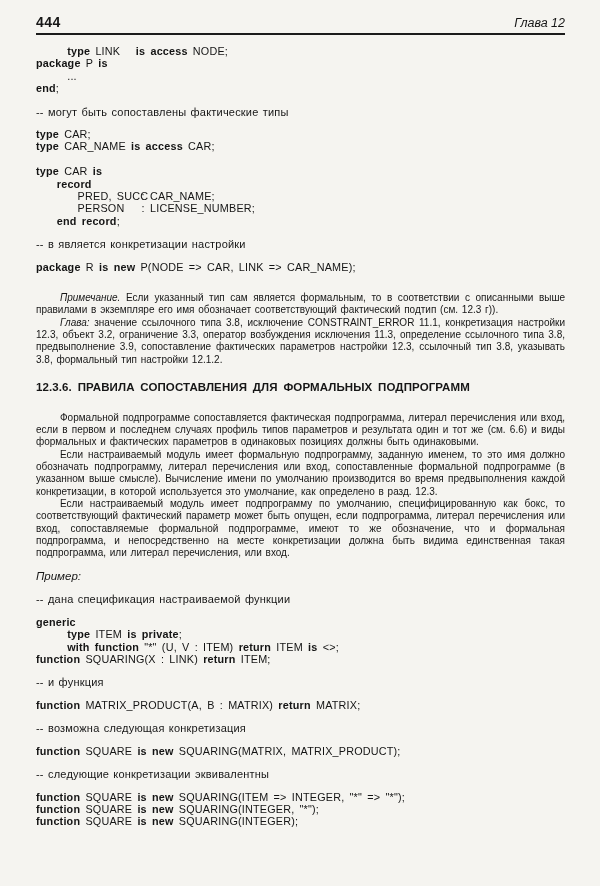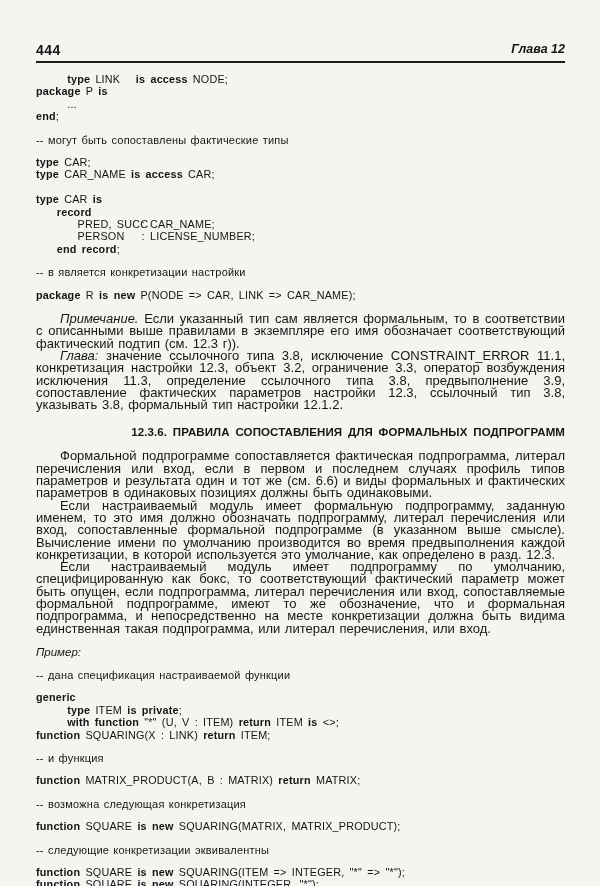--- a/index.html
+++ b/index.html
@@ -15,32 +15,31 @@
     width: 600px;
     height: 886px;
     padding: 14px 35px 0 36px;
     font-family: "Liberation Sans", "DejaVu Sans", sans-serif;
     color: #161616;
     overflow: hidden;
   }
   .runhead {
     display: flex;
     justify-content: space-between;
-    align-items: flex-start;
+    align-items: flex-end;
     border-bottom: 2.5px solid #1b1b1b;
     padding-bottom: 3px;
-    margin-top: 28px;
   }
   .pagenum {
     font-weight: bold;
     font-size: 14px;
     letter-spacing: 0.5px;
   }
   .chapter {
-    font-weight: bold;
+    font-weight: normal;
     font-style: italic;
     font-size: 12.5px;
   }
   .code {
     font-size: 10.8px;
     line-height: 12.4px;
     letter-spacing: 0.2px;
     word-spacing: 2px;
     margin-top: 10px;
     color: #141414;
@@ -48,36 +47,35 @@
   .code-line { white-space: pre; }
   .kw { font-weight: bold; }
   .comment {
     font-size: 11px;
     line-height: 12.4px;
     margin-top: 11px;
     letter-spacing: 0.2px;
     word-spacing: 1px;
   }
   .para {
-    font-size: 13px;
+    font-size: 10px;
     line-height: 12.3px;
     text-align: justify;
     text-indent: 24px;
-    margin: 12px 0 0 0;
+    margin: 19px 0 0 0;
     word-spacing: 1px;
   }
   .para + .para { margin-top: 0; }
   .para i { font-style: italic; }
   .heading {
     font-size: 11.5px;
     font-weight: bold;
     margin: 15px 0 1px 0;
     word-spacing: 2.5px;
     letter-spacing: 0.1px;
-    text-align: right;
   }
   .example-label {
     font-style: italic;
     font-size: 11.5px;
     margin-top: 11px;
   }
 </style>
 </head>
 <body style="background: rgb(245, 244, 240);">
 
@@ -127,15 +125,16 @@
         <div class="code-line"><span class="kw">function</span><span class=""> MATRIX_PRODUCT(A, B : MATRIX) </span><span class="kw">return</span><span class=""> MATRIX;</span></div>
       </div>
       <div class="comment">-- возможна следующая конкретизация</div>
       <div class="code">
         <div class="code-line"><span class="kw">function</span><span class=""> SQUARE </span><span class="kw">is</span><span class=""> </span><span class="kw">new</span><span class=""> SQUARING(MATRIX, MATRIX_PRODUCT);</span></div>
       </div>
       <div class="comment">-- следующие конкретизации эквивалентны</div>
       <div class="code">
         <div class="code-line"><span class="kw">function</span><span class=""> SQUARE </span><span class="kw">is</span><span class=""> </span><span class="kw">new</span><span class=""> SQUARING(ITEM =&gt; INTEGER, "*" =&gt; "*");</span></div>
         <div class="code-line"><span class="kw">function</span><span class=""> SQUARE </span><span class="kw">is</span><span class=""> </span><span class="kw">new</span><span class=""> SQUARING(INTEGER, "*");</span></div>
+        <div class="code-line"><span class="kw">function</span><span class=""> SQUARE </span><span class="kw">is</span><span class=""> </span><span class="kw">new</span><span class=""> SQUARING(INTEGER);</span></div>
       </div>
     </div>
 </div>
 
 </body></html>

